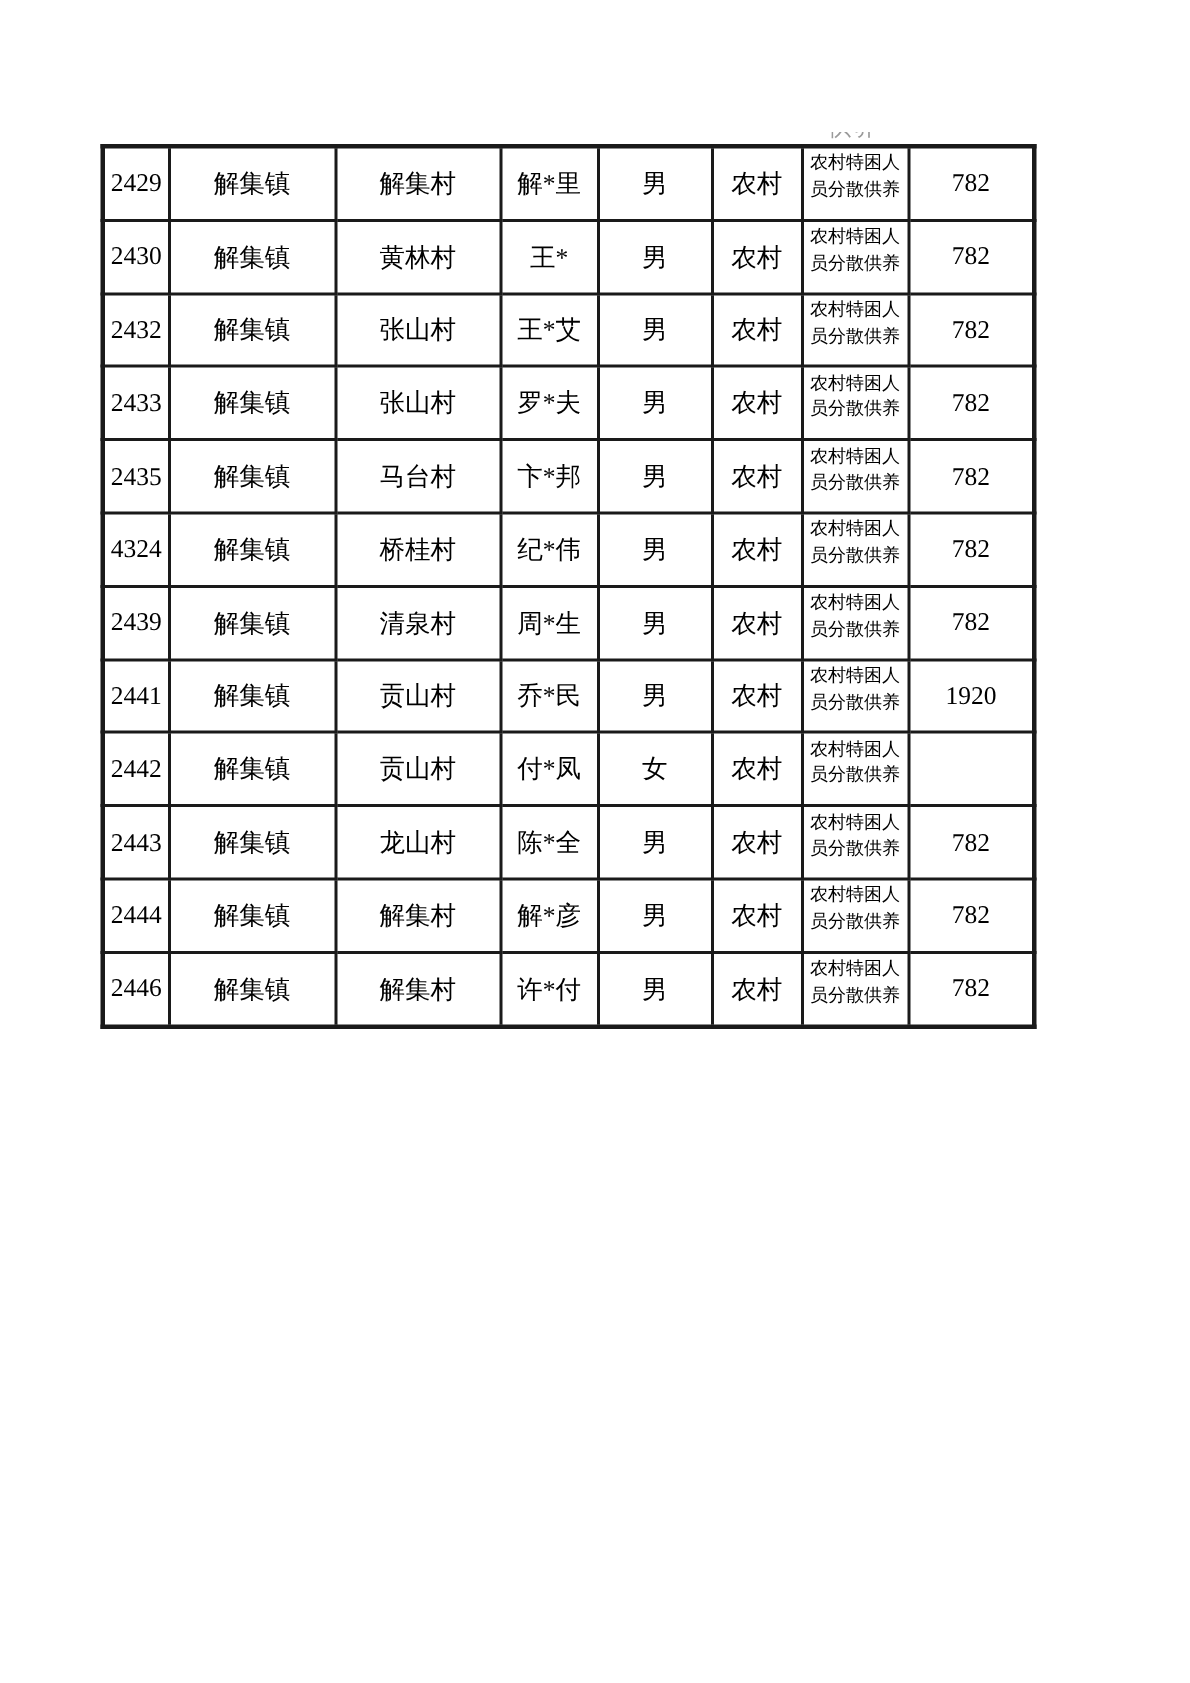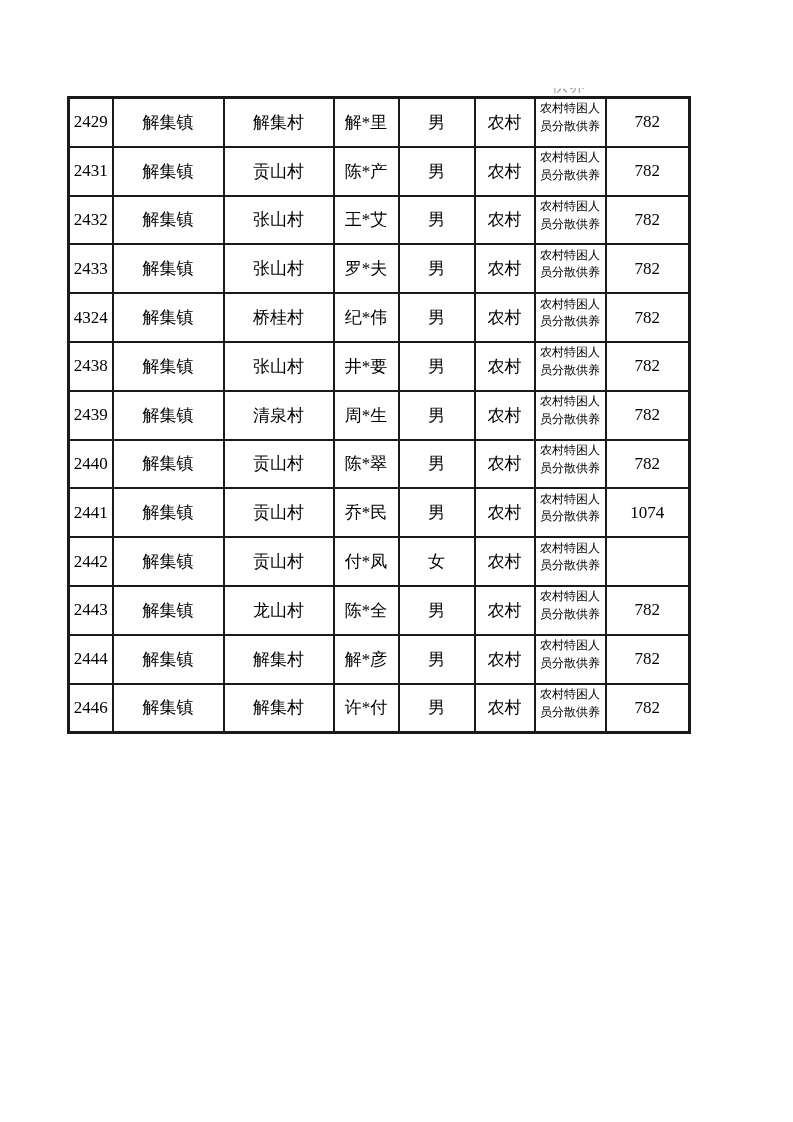--- a/index.html
+++ b/index.html
@@ -94,24 +94,24 @@
       <td class="c-vil">解集村</td>
       <td class="c-name">解*里</td>
       <td class="c-sex">男</td>
       <td class="c-area">农村</td>
       <td class="c-cat">
         <div class="cat-clip">农村特困人员分散供养</div>
       </td>
       <td class="c-amt">782</td>
     </tr>
         <tr>
-      <td class="c-idx">2431</td>
-      <td class="c-town">解集镇</td>
-      <td class="c-vil">贡山村</td>
-      <td class="c-name">陈*产</td>
+      <td class="c-idx">2430</td>
+      <td class="c-town">解集镇</td>
+      <td class="c-vil">黄林村</td>
+      <td class="c-name">王*</td>
       <td class="c-sex">男</td>
       <td class="c-area">农村</td>
       <td class="c-cat">
         <div class="cat-clip">农村特困人员分散供养</div>
       </td>
       <td class="c-amt">782</td>
     </tr>
         <tr>
       <td class="c-idx">2432</td>
       <td class="c-town">解集镇</td>
@@ -130,78 +130,66 @@
       <td class="c-vil">张山村</td>
       <td class="c-name">罗*夫</td>
       <td class="c-sex">男</td>
       <td class="c-area">农村</td>
       <td class="c-cat">
         <div class="cat-clip">农村特困人员分散供养</div>
       </td>
       <td class="c-amt">782</td>
     </tr>
         <tr>
+      <td class="c-idx">2435</td>
+      <td class="c-town">解集镇</td>
+      <td class="c-vil">马台村</td>
+      <td class="c-name">卞*邦</td>
+      <td class="c-sex">男</td>
+      <td class="c-area">农村</td>
+      <td class="c-cat">
+        <div class="cat-clip">农村特困人员分散供养</div>
+      </td>
+      <td class="c-amt">782</td>
+    </tr>
+        <tr>
       <td class="c-idx">4324</td>
       <td class="c-town">解集镇</td>
       <td class="c-vil">桥桂村</td>
       <td class="c-name">纪*伟</td>
       <td class="c-sex">男</td>
       <td class="c-area">农村</td>
       <td class="c-cat">
         <div class="cat-clip">农村特困人员分散供养</div>
       </td>
       <td class="c-amt">782</td>
     </tr>
         <tr>
-      <td class="c-idx">2438</td>
-      <td class="c-town">解集镇</td>
-      <td class="c-vil">张山村</td>
-      <td class="c-name">井*要</td>
-      <td class="c-sex">男</td>
-      <td class="c-area">农村</td>
-      <td class="c-cat">
-        <div class="cat-clip">农村特困人员分散供养</div>
-      </td>
-      <td class="c-amt">782</td>
-    </tr>
-        <tr>
       <td class="c-idx">2439</td>
       <td class="c-town">解集镇</td>
       <td class="c-vil">清泉村</td>
       <td class="c-name">周*生</td>
       <td class="c-sex">男</td>
       <td class="c-area">农村</td>
       <td class="c-cat">
         <div class="cat-clip">农村特困人员分散供养</div>
       </td>
       <td class="c-amt">782</td>
     </tr>
         <tr>
-      <td class="c-idx">2440</td>
-      <td class="c-town">解集镇</td>
-      <td class="c-vil">贡山村</td>
-      <td class="c-name">陈*翠</td>
-      <td class="c-sex">男</td>
-      <td class="c-area">农村</td>
-      <td class="c-cat">
-        <div class="cat-clip">农村特困人员分散供养</div>
-      </td>
-      <td class="c-amt">782</td>
-    </tr>
-        <tr>
       <td class="c-idx">2441</td>
       <td class="c-town">解集镇</td>
       <td class="c-vil">贡山村</td>
       <td class="c-name">乔*民</td>
       <td class="c-sex">男</td>
       <td class="c-area">农村</td>
       <td class="c-cat">
         <div class="cat-clip">农村特困人员分散供养</div>
       </td>
-      <td class="c-amt">1074</td>
+      <td class="c-amt">1920</td>
     </tr>
         <tr>
       <td class="c-idx">2442</td>
       <td class="c-town">解集镇</td>
       <td class="c-vil">贡山村</td>
       <td class="c-name">付*凤</td>
       <td class="c-sex">女</td>
       <td class="c-area">农村</td>
       <td class="c-cat">
         <div class="cat-clip">农村特困人员分散供养</div>

